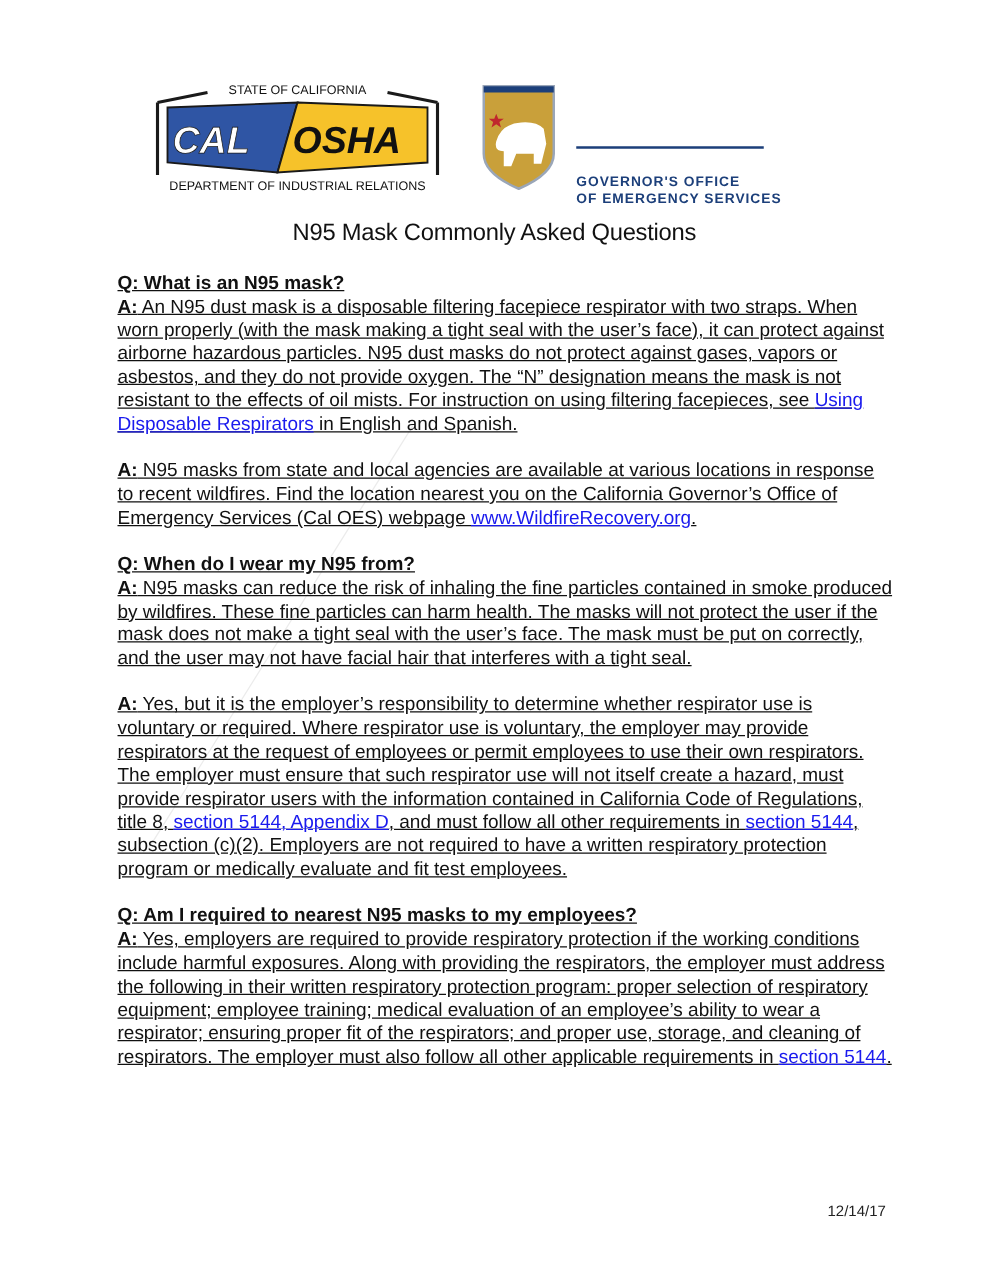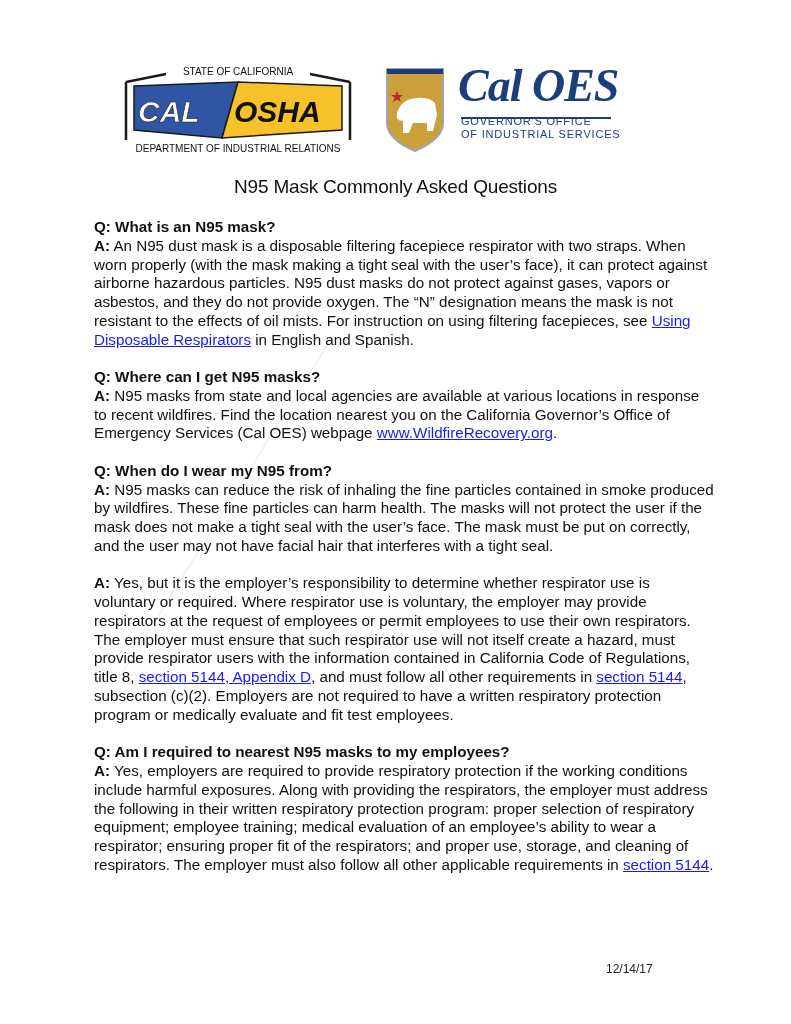--- a/index.html
+++ b/index.html
@@ -4,30 +4,30 @@
 <style>
   html, body { margin:0; padding:0; background:#ffffff; }
   body { width:791px; height:1024px; position:relative; overflow:hidden;
          font-family:"Liberation Sans", sans-serif; color:#111; }
   .logos { position:absolute; top:55px; left:0; width:791px; height:110px; }
   .calosha { position:absolute; left:118px; top:5px; width:240px; height:100px; }
   .caloes { position:absolute; left:383px; top:10px; width:240px; height:90px; }
   .oes-title { position:absolute; left:75px; top:-6px; font-family:"Liberation Serif", serif;
                font-style:italic; font-weight:bold; font-size:46px; color:#1c3f7a; letter-spacing:-1px; white-space:nowrap; }
   .oes-rule { position:absolute; left:78px; top:52px; width:150px; height:2px; background:#1c3f7a; }
-  .oes-sub { position:absolute; left:78px; top:50px; font-weight:normal; font-size:11px; color:#1c3f7a;
+  .oes-sub { position:absolute; left:78px; top:75px; font-weight:bold; font-size:11px; color:#1c3f7a;
              letter-spacing:0.8px; line-height:13px; white-space:nowrap; }
   h1 { position:absolute; top:176px; left:0; width:791px; text-align:center; margin:0;
        font-size:19px; font-weight:normal; letter-spacing:-0.2px; color:#111; }
   .content { position:absolute; top:218px; left:94px; width:620px; font-size:15.2px; line-height:18.8px; }
-  .qa { margin:0 0 18.5px 0; }
+  .qa { margin:0 0 18.5px 0;text-decoration:underline; }
   .q { font-weight:bold; display:block; }
   .a-label { font-weight:bold; }
   a.link { color:#1a1aee; text-decoration:underline; }
-  .date { position:absolute; top:962px; left:606px; font-size:12px; color:#222; }
+  .date { position:absolute; top:962px; left:662px; font-size:12px; color:#222; }
   .stroke { position:absolute; left:330px; top:340px; width:1px; height:400px; background:#ddd;
             transform:rotate(32deg); transform-origin:top left; opacity:0.6; }
 </style>
 </head>
 <body>
 
 <div class="logos">
 
   <div class="calosha">
     <svg width="240" height="100" viewBox="0 0 240 100">
@@ -42,41 +42,39 @@
     </svg>
   </div>
 
   <div class="caloes">
     <svg width="64" height="88" viewBox="0 0 64 88" style="position:absolute;left:0;top:0;">
       <path d="M4,4 L60,4 L60,58 Q60,74 32,86 Q4,74 4,58 Z" fill="#c9a03a" stroke="#9aa6b8" stroke-width="2"></path>
       <rect x="4" y="4" width="56" height="5" fill="#1c3f7a"></rect>
       <path d="M14,48 Q18,34 34,33 Q46,32 52,38 L54,50 L50,66 L44,66 L44,58 L30,58 L26,68 L20,68 L20,56 Q12,56 14,48 Z" fill="#ffffff"></path>
       <polygon points="14,26 15.6,30 20,30 16.5,32.6 17.8,37 14,34.4 10.2,37 11.5,32.6 8,30 12.4,30" fill="#c0272d"></polygon>
     </svg>
-    <div class="oes-title">Cal OES</div>
     <div class="oes-rule"></div>
     <div class="oes-sub">
       <div>GOVERNOR'S OFFICE</div>
-      <div>OF INDUSTRIAL SERVICES</div>
+      <div>OF EMERGENCY SERVICES</div>
     </div>
   </div>
 </div>
 
 <h1>N95 Mask Commonly Asked Questions</h1>
 
 <div class="stroke"></div>
 
 <div class="content">
   <div class="qa">
     <span class="q">Q: What is an N95 mask?</span>
     <span class="a-label">A:</span><span> An N95 dust mask is a disposable filtering facepiece respirator with two straps. When worn properly (with the mask making a tight seal with the user’s face), it can protect against airborne hazardous particles. N95 dust masks do not protect against gases, vapors or asbestos, and they do not provide oxygen. The “N” designation means the mask is not resistant to the effects of oil mists. For instruction on using filtering facepieces, see </span><a class="link" href="#">Using Disposable Respirators</a><span> in English and Spanish.</span>
   </div>
 
   <div class="qa">
-    <span class="q">Q: Where can I get N95 masks?</span>
     <span class="a-label">A:</span><span> N95 masks from state and local agencies are available at various locations in response to recent wildfires. Find the location nearest you on the California Governor’s Office of Emergency Services (Cal OES) webpage </span><a class="link" href="#">www.WildfireRecovery.org</a><span>.</span>
   </div>
 
   <div class="qa">
     <span class="q">Q: When do I wear my N95 from?</span>
     <span class="a-label">A:</span><span> N95 masks can reduce the risk of inhaling the fine particles contained in smoke produced by wildfires. These fine particles can harm health. The masks will not protect the user if the mask does not make a tight seal with the user’s face. The mask must be put on correctly, and the user may not have facial hair that interferes with a tight seal.</span>
   </div>
 
   <div class="qa">
     <span class="a-label">A:</span><span> Yes, but it is the employer’s responsibility to determine whether respirator use is voluntary or required. Where respirator use is voluntary, the employer may provide respirators at the request of employees or permit employees to use their own respirators. The employer must ensure that such respirator use will not itself create a hazard, must provide respirator users with the information contained in California Code of Regulations, title 8, </span><a class="link" href="#">section 5144, Appendix D</a><span>, and must follow all other requirements in </span><a class="link" href="#">section 5144</a><span>, subsection (c)(2). Employers are not required to have a written respiratory protection program or medically evaluate and fit test employees.</span>

